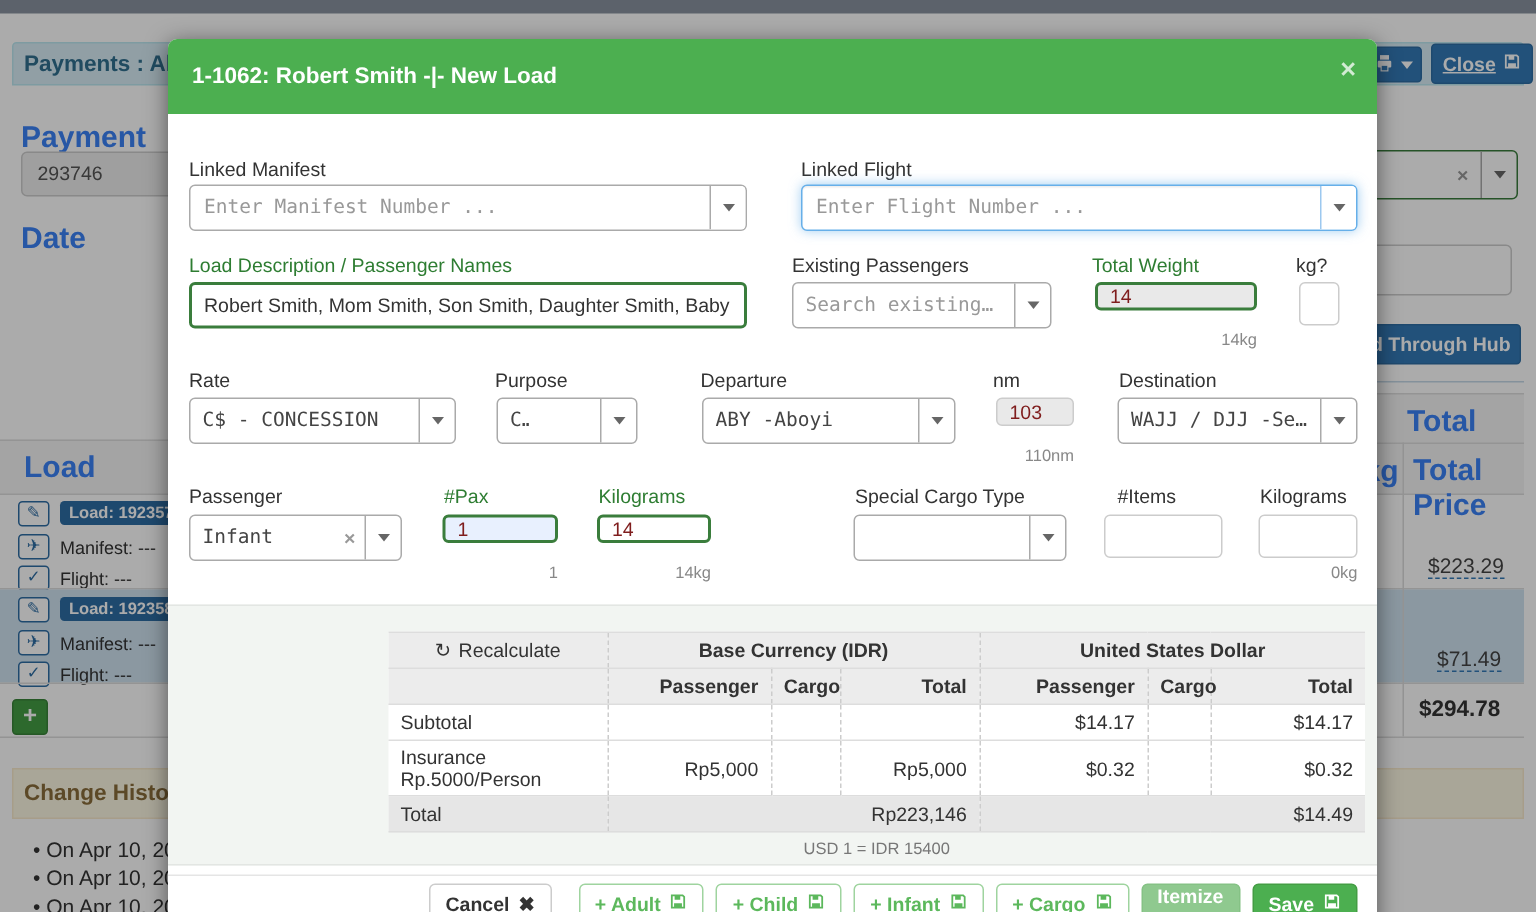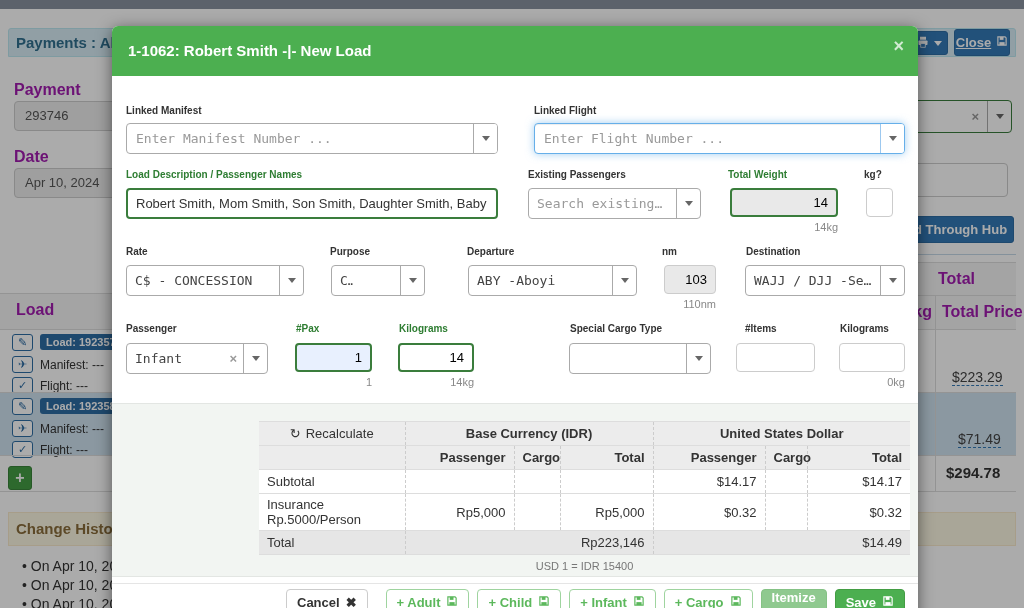--- a/index.html
+++ b/index.html
@@ -5,21 +5,21 @@
   * { margin:0; padding:0; box-sizing:border-box; }
   html,body { width:1024px; height:608px; }
   body { font-family:"Liberation Sans", sans-serif; background:#fff; position:relative; overflow:hidden; }
   .abs { position:absolute; }
 
   
   #bg { position:absolute; inset:0; z-index:0; background:#fff; }
   .navbar { left:0; top:0; width:1024px; height:9px; background:#8a93a0; }
   .panel-heading { left:8px; top:28px; width:1008px; height:29px; background:#d9edf7; border:1px solid #bce8f1; border-radius:3px 3px 0 0; }
   .panel-title { left:16px; top:34px; font-size:15px; font-weight:bold; color:#31708f; }
-  .bg-label { font-size:16px; font-weight:bold; color:#a21caf; }
+  .bg-label { font-size:20px; font-weight:bold; color:#3b82f6; }
   .bg-input { height:30px; background:#eee; border:1px solid #ccc; border-radius:4px; font-size:13px; color:#555; padding:6px 10px; }
   .btn-blue { background:#337ab7; border:1px solid #2e6da4; border-radius:3px; color:#fff; font-size:13px; font-weight:bold; display:flex; align-items:center; justify-content:center; gap:5px; }
   .caret-down { width:0; height:0; border-left:4px solid transparent; border-right:4px solid transparent; border-top:5px solid #666; display:inline-block; }
   .caret-white { border-top-color:#fff; }
   .thead-bg { background:#f5f5f5; border-top:1px solid #ddd; border-bottom:1px solid #ddd; }
   .hline { height:1px; background:#ddd; }
   .row-sel { background:#cfe3f1; }
   .icon-box { width:21px; height:17px; border:1px solid #2e6da4; border-radius:3px; background:#fff; color:#2e6da4; font-size:11px; line-height:15px; text-align:center; }
   .load-badge { background:#2e6da4; color:#fff; font-size:11px; font-weight:bold; border-radius:3px; padding:2px 6px; white-space:nowrap; }
   .bg-small { font-size:12px; color:#333; }
@@ -32,39 +32,39 @@
 
   
   #dim { position:absolute; inset:0; background:rgba(0,0,0,0.33); z-index:5; }
 
   
   #modal { position:absolute; left:112px; top:6px; width:806px; height:602px; background:#fff; border-radius:6px 6px 0 0; box-shadow:0 3px 15px rgba(0,0,0,.5); z-index:10;margin-top:20px; }
   .modal-header { position:absolute; left:0; top:0; width:806px; height:50px; background:#4caf50; border-radius:6px 6px 0 0; }
   .modal-title { position:absolute; left:16px; top:16px; font-size:15px; font-weight:bold; color:#fff; }
   .modal-x { position:absolute; right:14px; top:10px; font-size:18px; font-weight:bold; color:rgba(255,255,255,.75); cursor:pointer; }
 
-  .lbl { font-size:10px; font-weight:bold; color:#333; }
+  .lbl { font-size:13px; font-weight:normal; color:#333; }
   .lbl-green { color:#2e7d32; }
   .sub { font-size:11px; color:#888; text-align:right; }
   .mono { font-family:"DejaVu Sans Mono", monospace; }
 
   .igroup { display:flex; height:31px; border:1px solid #aaa; border-radius:4px; background:#fff; overflow:hidden; }
   .igroup input { flex:1; border:0; outline:none; padding:0 9px; font-size:13px; color:#333; background:transparent; }
   .igroup input::placeholder { color:#999; }
   .igroup .dd { width:24px; border-left:1px solid #aaa; display:flex; align-items:center; justify-content:center; background:#fff; }
   .igroup.focus { border-color:#66afe9; box-shadow:inset 0 1px 1px rgba(0,0,0,.075), 0 0 8px rgba(102,175,233,.6); }
   .igroup.focus .dd { border-left-color:#9cc8ef; }
 
   .sel { display:flex; align-items:center; height:31px; border:1px solid #aaa; border-radius:4px; background:#fff; }
   .sel .txt { flex:1; padding:0 8px; font-size:13px; color:#444; white-space:nowrap; overflow:hidden; text-overflow:ellipsis; }
   .sel .clear { color:#999; font-size:13px; font-weight:bold; padding:0 6px; }
   .sel .dd { width:24px; align-self:stretch; border-left:1px solid #aaa; display:flex; align-items:center; justify-content:center; }
   .sel .txt.ph { color:#999; }
 
-  .ninput { height:29px; border:2px solid #3a7d3c; border-radius:4px; background:#fff; font-size:13px; color:#000000; text-align:right; padding:0 8px; width:100%; outline:none; }
+  .ninput { height:19px; border:2px solid #3a7d3c; border-radius:4px; background:#fff; font-size:13px; color:#7f1d1d; padding:0 8px; width:100%; outline:none; }
   .ninput[readonly] { background:#e9e9e9; }
   .ninput.bluebg { background:#e8f0fe; }
   .plaininput { height:29px; border:1px solid #ccc; border-radius:4px; background:#fff; width:100%; outline:none; padding:0 8px; font-size:13px; }
   .greeninput2 { height:31px; border:2px solid #3a7d3c; border-radius:4px; background:#fff; font-size:13px; color:#333; padding:0 8px; width:100%; outline:none; }
 
   .gray-section { position:absolute; left:0; top:377px; width:806px; height:174px; background:#f2f5f2; border-top:1px solid #e3e6e3; border-bottom:1px solid #e3e6e3; }
   table.cost { border-collapse:collapse; table-layout:fixed; width:651px; font-size:13px; color:#333; background:#fff; }
   table.cost td { border-top:1px solid #ddd; border-bottom:1px solid #ddd; padding:3px 8px; height:24px; }
   table.cost td + td { border-left:1px dashed #ccc; }
   table.cost .hd { background:#ececec; font-weight:bold; }
@@ -96,36 +96,35 @@
     <span>
       <svg width="12" height="12" viewBox="0 0 16 16">
           <rect x="4" y="1" width="8" height="4" fill="#fff"></rect>
           <rect x="2" y="6" width="12" height="6" rx="1" fill="#fff"></rect>
           <rect x="5" y="10" width="6" height="5" fill="#337ab7" stroke="#fff"></rect>
         </svg>
     </span>
     <span class="caret-down caret-white"></span>
   </div>
 
-  <div class="abs btn-blue" style="left:954px; top:29px; width:56px; height:27px;text-decoration:underline;">
+  <div class="abs btn-blue" style="left:954px; top:29px; width:68px; height:27px;text-decoration:underline;">
     <span>Close</span>
     <span class="flop">
       <svg width="12" height="12" viewBox="0 0 16 16">
           <path d="M2.5 2.5h9.6l1.4 1.4v9.6H2.5z" fill="none" stroke="#fff" stroke-width="1.6"></path>
           <path d="M5 2.5h5v4H5z" fill="#fff"></path>
           <path d="M4.5 9.5h7v4h-7z" fill="#fff"></path>
         </svg>
     </span>
   </div>
 
   <div class="abs bg-label" style="left:14px; top:81px;">Payment</div>
   <div class="abs bg-input" style="left:14px; top:101px; width:120px;">293746</div>
 
   <div class="abs bg-label" style="left:14px; top:148px;">Date</div>
-  <div class="abs bg-input" style="left:14px; top:168px; width:120px;">Apr 10, 2024</div>
 
   <div class="abs" style="left:880px; top:100px; width:132px; height:33px; border:1px solid #3a7d3c; border-radius:4px; background:#fff; display:flex; align-items:center; justify-content:flex-end;">
     <span style="color:#999; font-weight:bold; font-size:13px; padding:0 8px;">×</span>
     <span style="width:24px; align-self:stretch; border-left:1px solid #aaa; display:flex; align-items:center; justify-content:center;">
         <span class="caret-down"></span>
       </span>
   </div>
   <div class="abs" style="left:880px; top:163px; width:128px; height:34px; border:1px solid #ccc; border-radius:4px; background:#fff;"></div>
   <div class="abs btn-blue" style="left:884px; top:216px; width:130px; height:27px;">
     <span>Load Through Hub</span>

